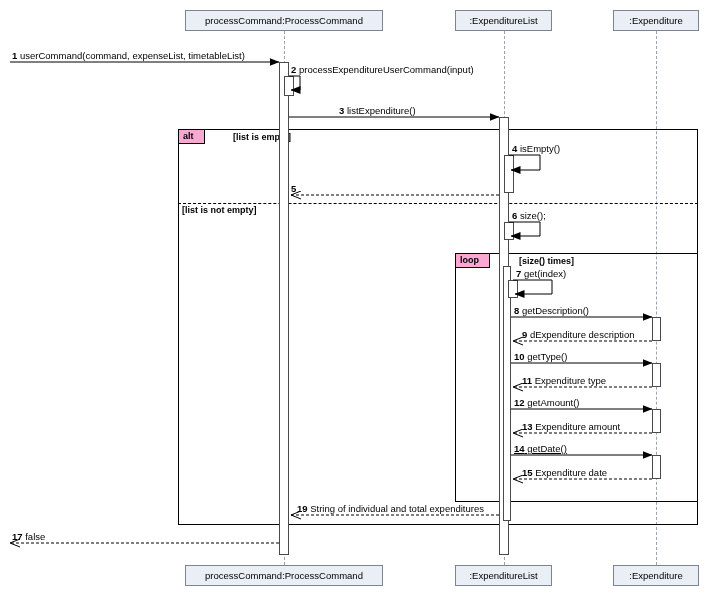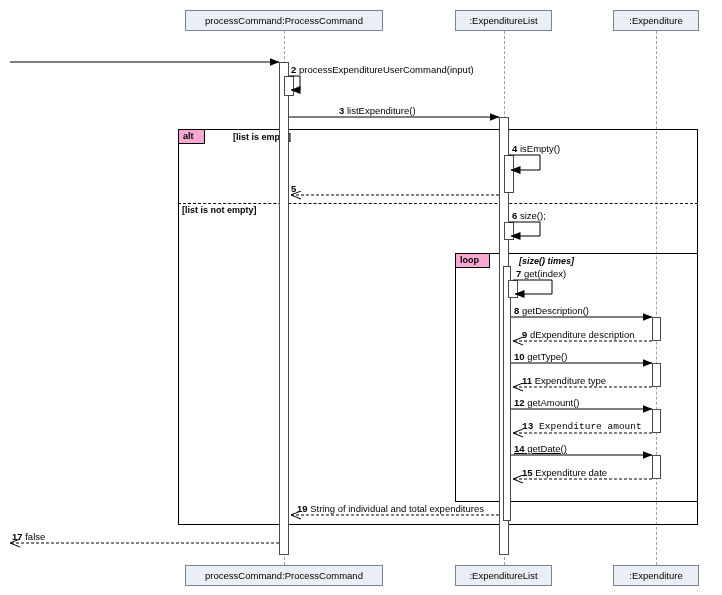--- a/index.html
+++ b/index.html
@@ -104,21 +104,21 @@
   <div class="lifeline-line" style="left:656px; top:31px; height:534px;"></div>
 
   <div class="frame" style="left:178px; top:129px; width:520px; height:396px;"></div>
   <div class="frame-tag" style="left:179px; top:130px;">alt</div>
   <div class="frame-cond" style="left:233px; top:132px;">[list is empty]</div>
   <div class="frame-divider" style="left:178px; top:203px; width:520px;"></div>
   <div class="frame-cond" style="left:182px; top:205px;">[list is not empty]</div>
 
   <div class="frame" style="left:455px; top:253px; width:243px; height:249px;"></div>
   <div class="frame-tag" style="left:456px; top:254px;">loop</div>
-  <div class="frame-cond" style="left:519px; top:256px;font-style:italic;">[size() times]</div>
+  <div class="frame-cond" style="left:519px; top:256px;">[size() times]</div>
 
   <div class="activation" style="left:279px; top:62px; width:10px; height:493px;"></div>
   <div class="activation" style="left:284px; top:76px; width:10px; height:20px;"></div>
 
   <div class="activation" style="left:499px; top:117px; width:10px; height:438px;"></div>
   <div class="activation" style="left:504px; top:155px; width:10px; height:38px;"></div>
   <div class="activation" style="left:504px; top:222px; width:10px; height:18px;"></div>
   <div class="activation" style="left:503px; top:266px; width:8px; height:255px;"></div>
   <div class="activation" style="left:508px; top:280px; width:10px; height:18px;"></div>
 
@@ -173,20 +173,24 @@
 
     <line x1="511" y1="455" x2="652" y2="455" stroke="#000" stroke-width="1" marker-end="url(#solidArrow)"></line>
 
     <line x1="652" y1="479" x2="513" y2="479" stroke="#000" stroke-width="1" stroke-dasharray="3,2" marker-end="url(#openArrow)"></line>
 
     <line x1="499" y1="515" x2="291" y2="515" stroke="#000" stroke-width="1" stroke-dasharray="3,2" marker-end="url(#openArrow)"></line>
 
     <line x1="279" y1="543" x2="10" y2="543" stroke="#000" stroke-width="1" stroke-dasharray="3,2" marker-end="url(#openArrow)"></line>
   </svg>
 
+  <div class="msg-label" style="left:12px; top:50px;">
+    <span class="msg-num">1</span>
+    <span>userCommand(command, expenseList, timetableList)</span>
+  </div>
 
   <div class="msg-label" style="left:291px; top:64px;">
     <span class="msg-num">2</span>
     <span>processExpenditureUserCommand(input)</span>
   </div>
 
   <div class="msg-label" style="left:291px; top:105px;margin-left:48px;">
     <span class="msg-num">3</span>
     <span>listExpenditure()</span>
   </div>
@@ -229,21 +233,21 @@
   <div class="msg-label" style="left:522px; top:375px;">
     <span class="msg-num">11</span>
     <span>Expenditure type</span>
   </div>
 
   <div class="msg-label" style="left:514px; top:397px;">
     <span class="msg-num">12</span>
     <span>getAmount()</span>
   </div>
 
-  <div class="msg-label" style="left:522px; top:421px;font-family:Liberation Mono, monospace;">
+  <div class="msg-label" style="left:522px; top:421px;">
     <span class="msg-num">13</span>
     <span>Expenditure amount</span>
   </div>
 
   <div class="msg-label" style="left:514px; top:443px;text-decoration:underline;">
     <span class="msg-num">14</span>
     <span>getDate()</span>
   </div>
 
   <div class="msg-label" style="left:522px; top:467px;">

